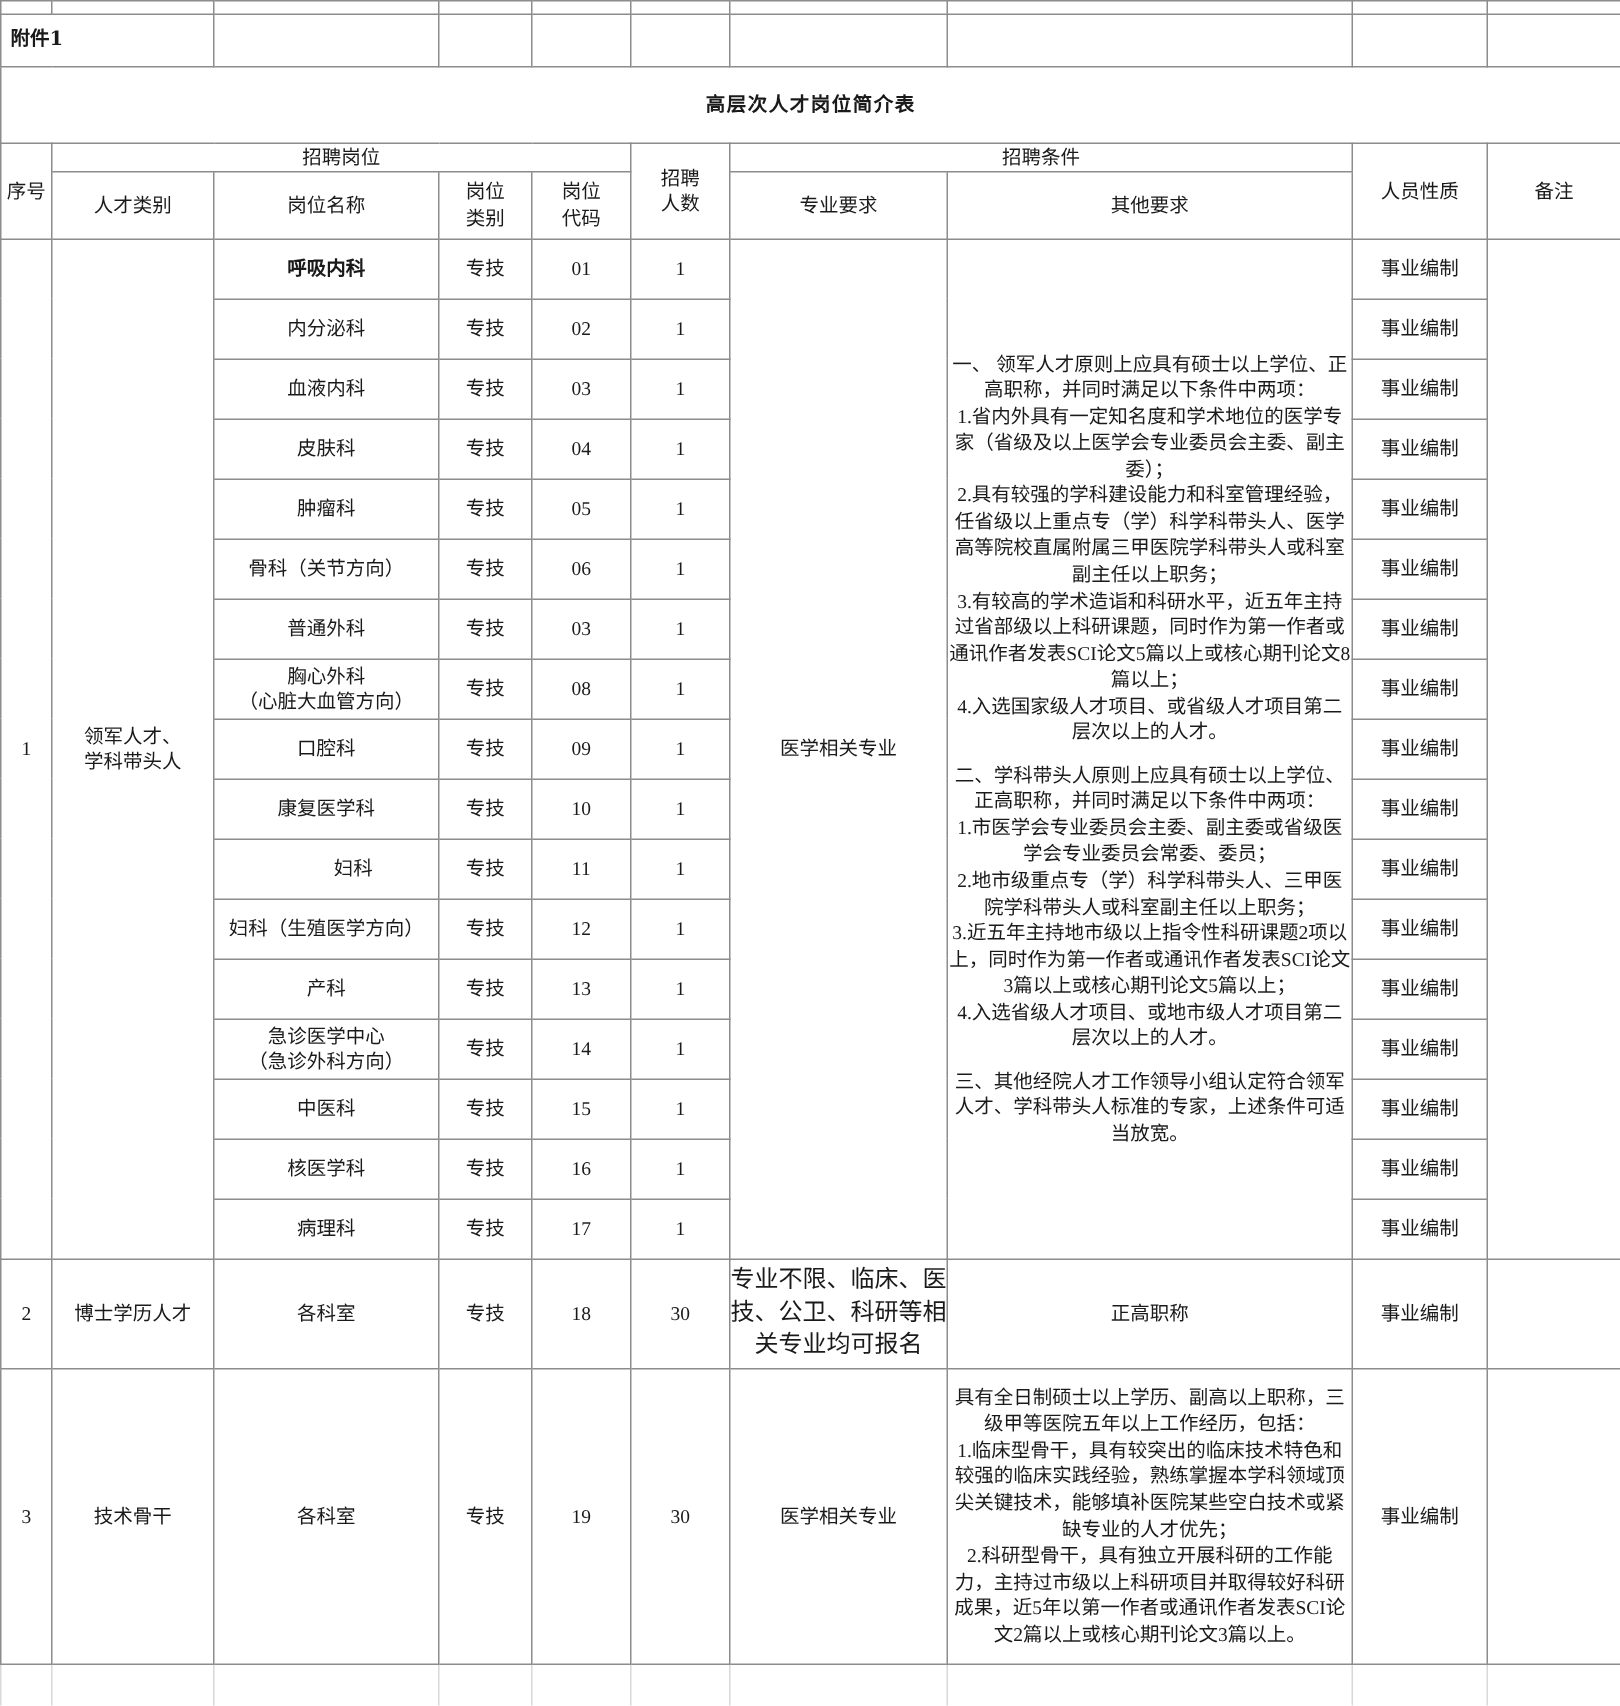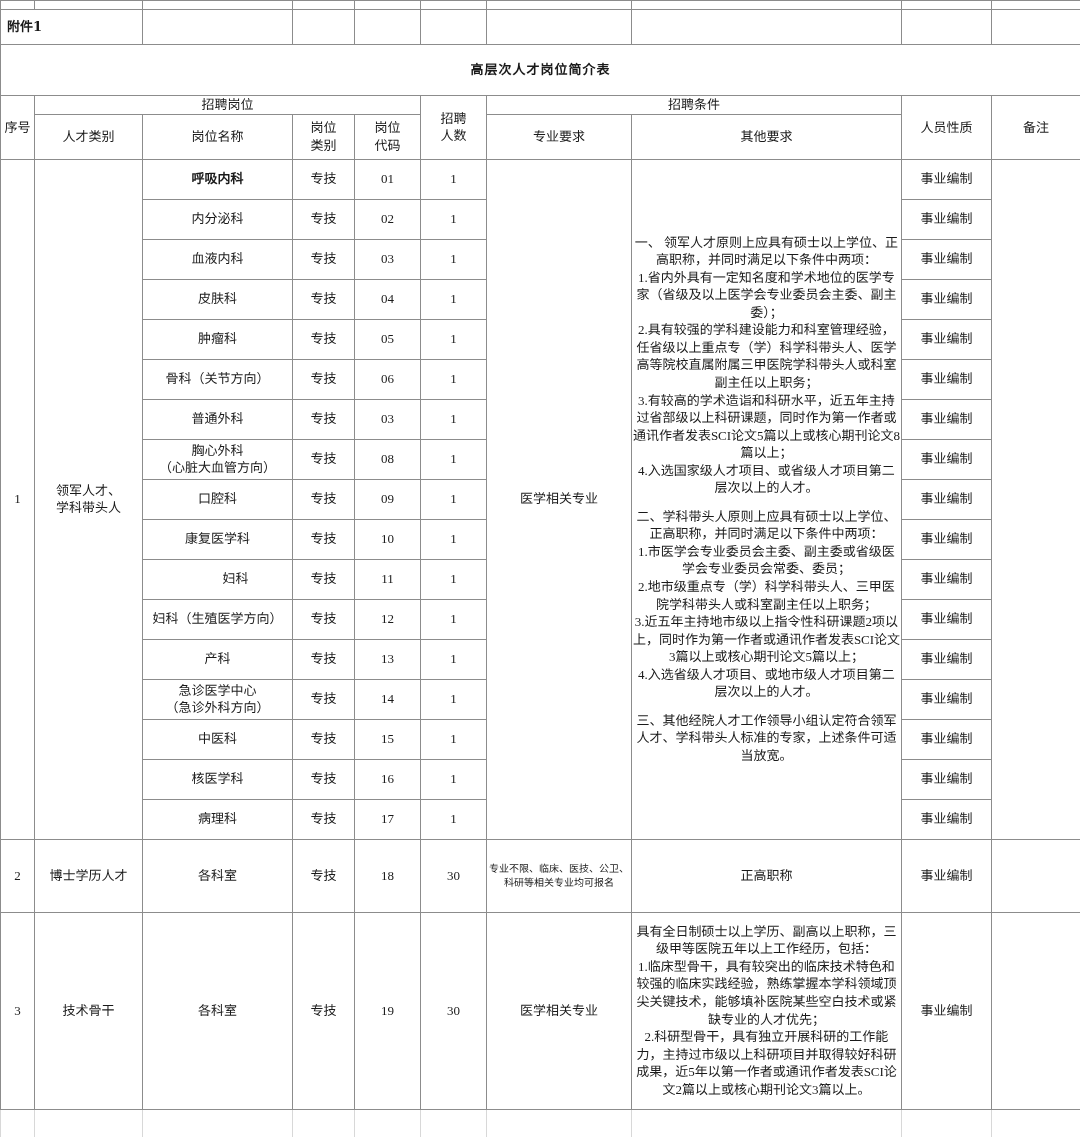--- a/index.html
+++ b/index.html
@@ -94,21 +94,21 @@
     line-height: 1.42;
     padding: 6px 4px 4px 5px;
   }
   td.reqtext .para { white-space: pre-line; }
   td.reqtext .gap { height: 11px; }
 
   td.major {
     font-size: 13.5px;
     line-height: 1.45;
   }
-  td.major.small { font-size: 10px; margin-left: 48px; }
+  td.major.small { font-size: 16px; margin-left: 48px; }
 
   td.nature { font-size: 13px; }
 
   td.catlabel {
     font-size: 14px;
     line-height: 1.6;
     white-space: pre-line;
   }
 
   .rownum { font-size: 13.5px; }

